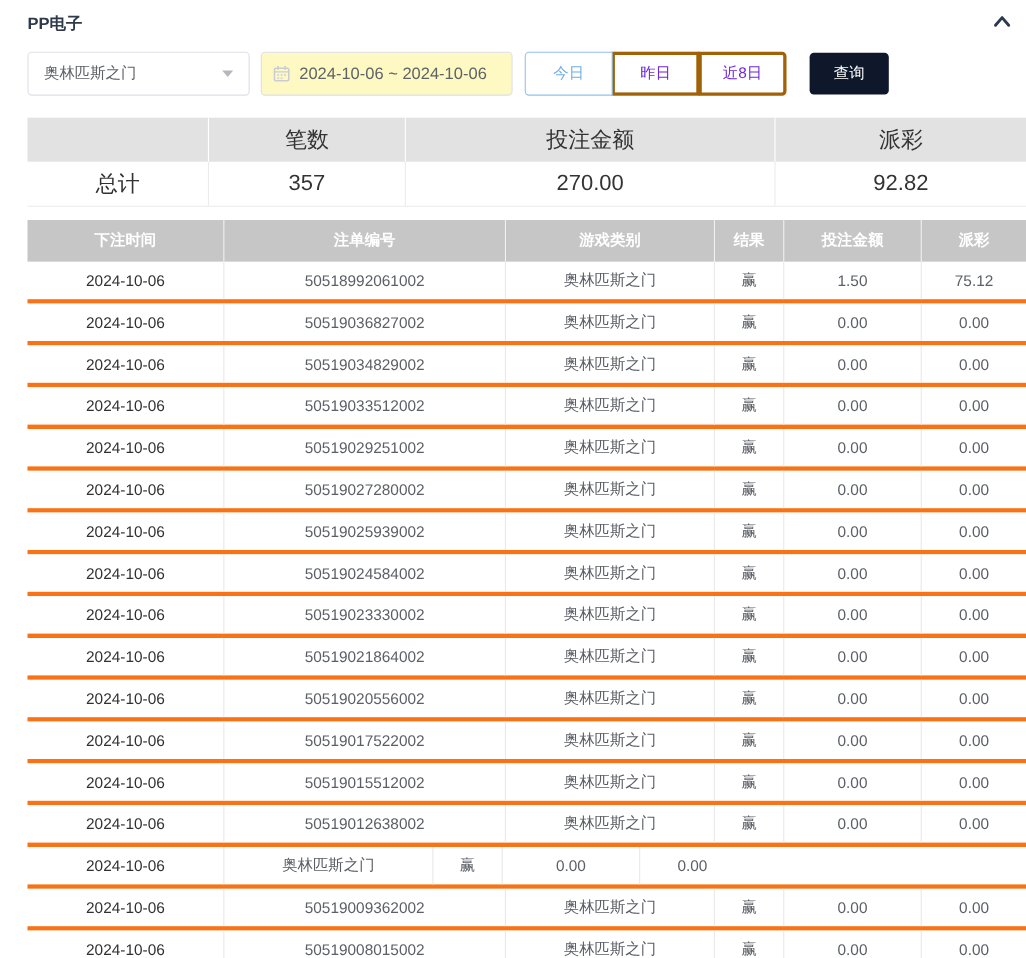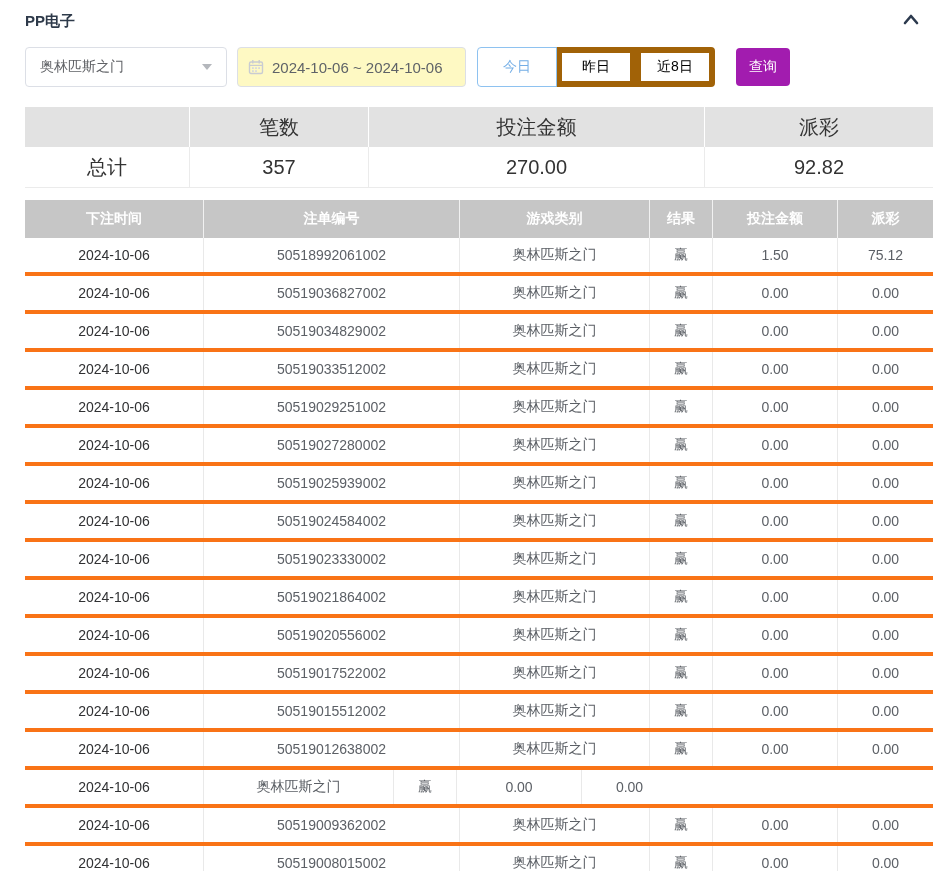--- a/index.html
+++ b/index.html
@@ -18,29 +18,29 @@
   .select-box { width:202px; height:40px; border:1px solid #dcdfe6; border-radius:4px;
     display:flex; align-items:center; justify-content:space-between; padding:0 14px;
     color:#606266; font-size:14px; background:#fff; cursor:pointer; }
   .caret-down { width:0; height:0; border-left:5px solid transparent;
     border-right:5px solid transparent; border-top:6px solid #b4b7bc; }
   .date-box { margin-left:10px; width:229px; height:40px; border:1px solid #dcdfe6;
     border-radius:4px; display:flex; align-items:center; padding:0 10px; background:#fef9c3;
     color:#5f6368; font-size:15px; cursor:text; }
   .date-box .date-text { margin-left:8px; white-space:nowrap; }
   .btn-group { margin-left:11px; display:flex; }
-  .qb { width:80px; height:40px; background:#fff; border:6px solid #a16207;
-    color:#000000; font-size:14px; display:flex; align-items:center; justify-content:center;
+  .qb { width:80px; height:40px; background:#fff; border:3px solid #a16207;
+    color:#6d28d9; font-size:14px; display:flex; align-items:center; justify-content:center;
     cursor:pointer; margin-left:-1px; }
   .qb:first-child { border-radius:4px 0 0 4px; margin-left:0; }
   .qb:last-child { border-radius:0 4px 4px 0; }
   .qb.active { border:1px solid #8ec2f0; color:#74aee6; position:relative; z-index:1;
     border-radius:4px 0 0 4px; }
-  .search-btn { margin-left:21px; width:54px; height:38px; border:none; border-radius:4px;
-    background:#a21caf; color:#fff; font-size:14px; display:flex; align-items:center;
+  .search-btn { margin-left:21px; width:72px; height:38px; border:none; border-radius:4px;
+    background:#0f172a; color:#fff; font-size:14px; display:flex; align-items:center;
     justify-content:center; cursor:pointer; }
 
   
   .summary { margin-top:20px; width:908px; font-size:20px; }
   .sum-header { display:flex; height:40px; background:#e2e2e2; }
   .sum-header .cell { border-right:1px solid #fff; color:#333; }
   .sum-header .cell:last-child { border-right:none; }
   .sum-row { display:flex; height:41px; border-bottom:1px solid #ebebeb; }
   .sum-row .cell { border-right:1px solid #ebebeb; color:#333; }
   .sum-row .cell:last-child { border-right:none; }

